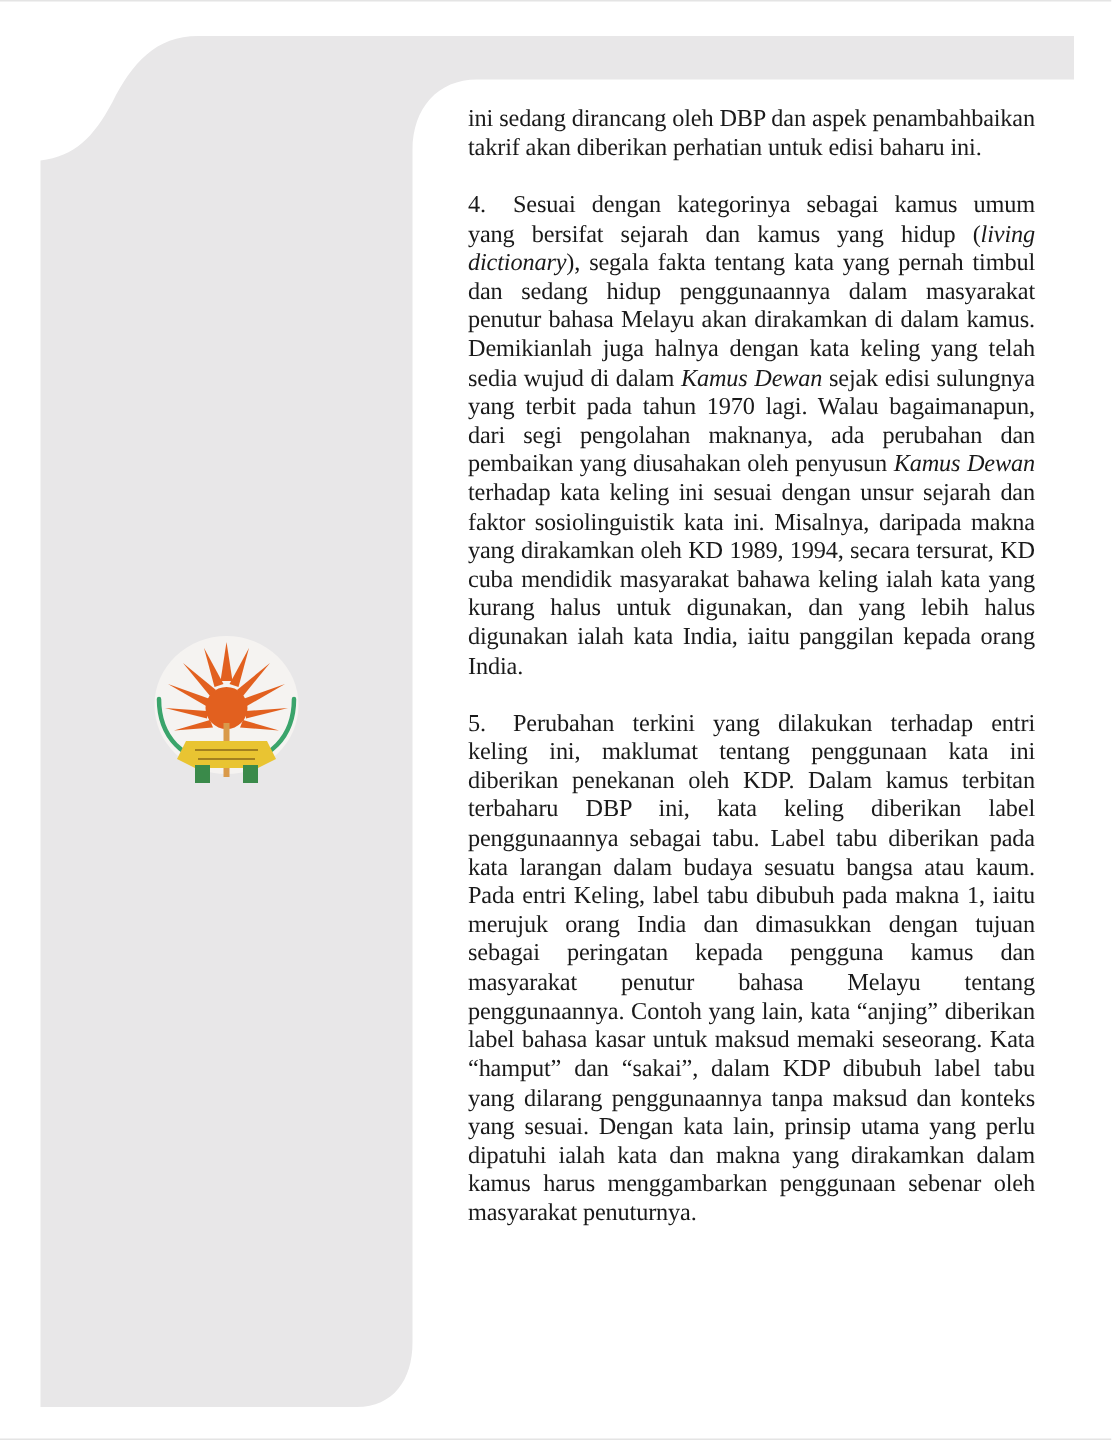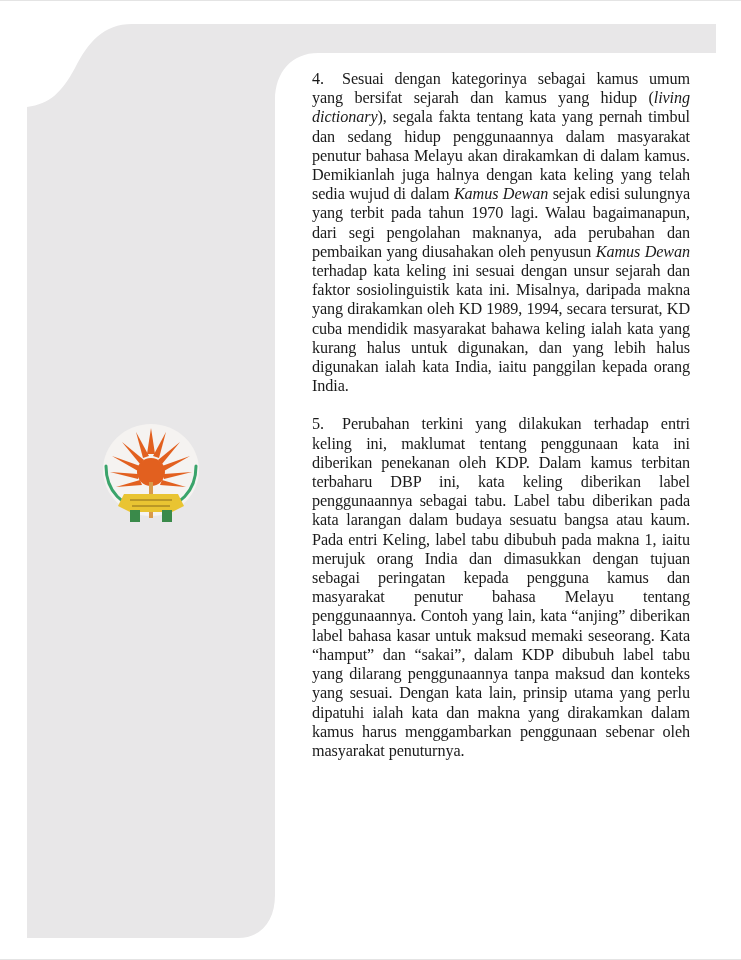--- a/index.html
+++ b/index.html
@@ -62,20 +62,23 @@
     <rect x="30" y="90" width="10" height="12"></rect>
     <rect x="62" y="90" width="10" height="12"></rect>
   </g>
   <g stroke="#8a6a1a" stroke-width="1">
     <line x1="30" y1="80" x2="72" y2="80"></line>
     <line x1="32" y1="86" x2="70" y2="86"></line>
   </g>
 </svg>
 
 <div class="content">
+  <p class="para">
+    <span>ini sedang dirancang oleh DBP dan aspek penambahbaikan takrif akan diberikan perhatian untuk edisi baharu ini.</span>
+  </p>
 
   <p class="para">
     <span class="num">4.</span><span>Sesuai dengan kategorinya sebagai kamus umum yang bersifat sejarah dan kamus yang hidup (</span><em>living dictionary</em><span>), segala fakta tentang kata yang pernah timbul dan sedang hidup penggunaannya dalam masyarakat penutur bahasa Melayu akan dirakamkan di dalam kamus. Demikianlah juga halnya dengan kata keling yang telah sedia wujud di dalam </span><em>Kamus Dewan</em><span> sejak edisi sulungnya yang terbit pada tahun 1970 lagi. Walau bagaimanapun, dari segi pengolahan maknanya, ada perubahan dan pembaikan yang diusahakan oleh penyusun </span><em>Kamus Dewan</em><span> terhadap kata keling ini sesuai dengan unsur sejarah dan faktor sosiolinguistik kata ini. Misalnya, daripada makna yang dirakamkan oleh KD 1989, 1994, secara tersurat, KD cuba mendidik masyarakat bahawa keling ialah kata yang kurang halus untuk digunakan, dan yang lebih halus digunakan ialah kata India, iaitu panggilan kepada orang India.</span>
   </p>
 
   <p class="para">
     <span class="num">5.</span><span>Perubahan terkini yang dilakukan terhadap entri keling ini, maklumat tentang penggunaan kata ini diberikan penekanan oleh KDP. Dalam kamus terbitan terbaharu DBP ini, kata keling diberikan label penggunaannya sebagai tabu. Label tabu diberikan pada kata larangan dalam budaya sesuatu bangsa atau kaum. Pada entri Keling, label tabu dibubuh pada makna 1, iaitu merujuk orang India dan dimasukkan dengan tujuan sebagai peringatan kepada pengguna kamus dan masyarakat penutur bahasa Melayu tentang penggunaannya. Contoh yang lain, kata  “anjing” diberikan label bahasa kasar untuk maksud memaki seseorang. Kata “hamput” dan “sakai”, dalam KDP dibubuh label tabu yang dilarang penggunaannya tanpa maksud dan konteks yang sesuai. Dengan kata lain, prinsip utama yang perlu dipatuhi ialah kata dan makna yang dirakamkan dalam kamus harus menggambarkan penggunaan sebenar oleh masyarakat penuturnya.</span>
   </p>
 </div>
 

